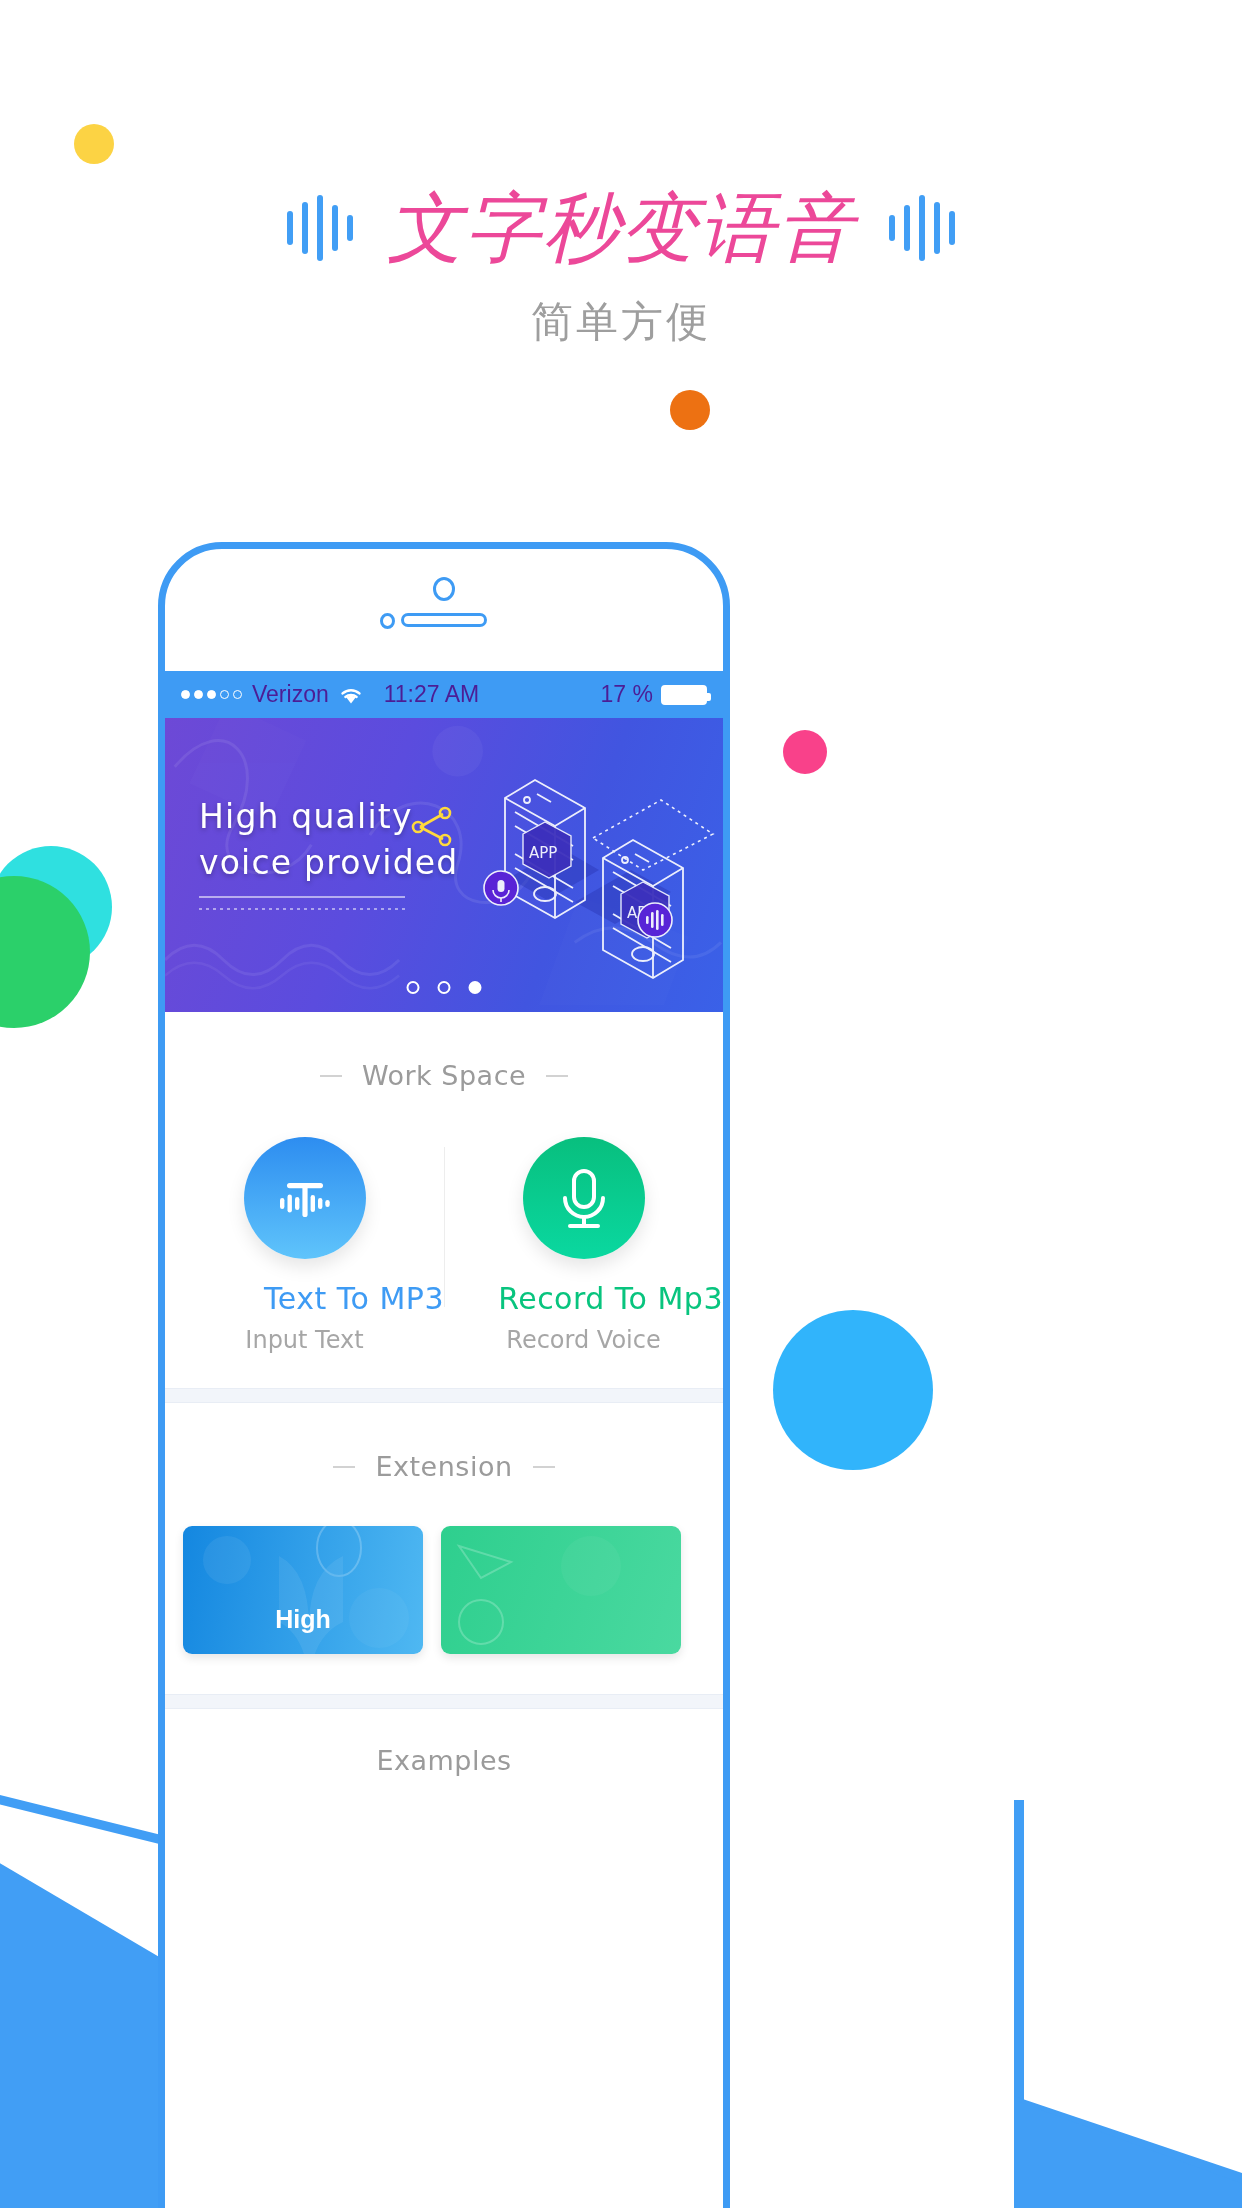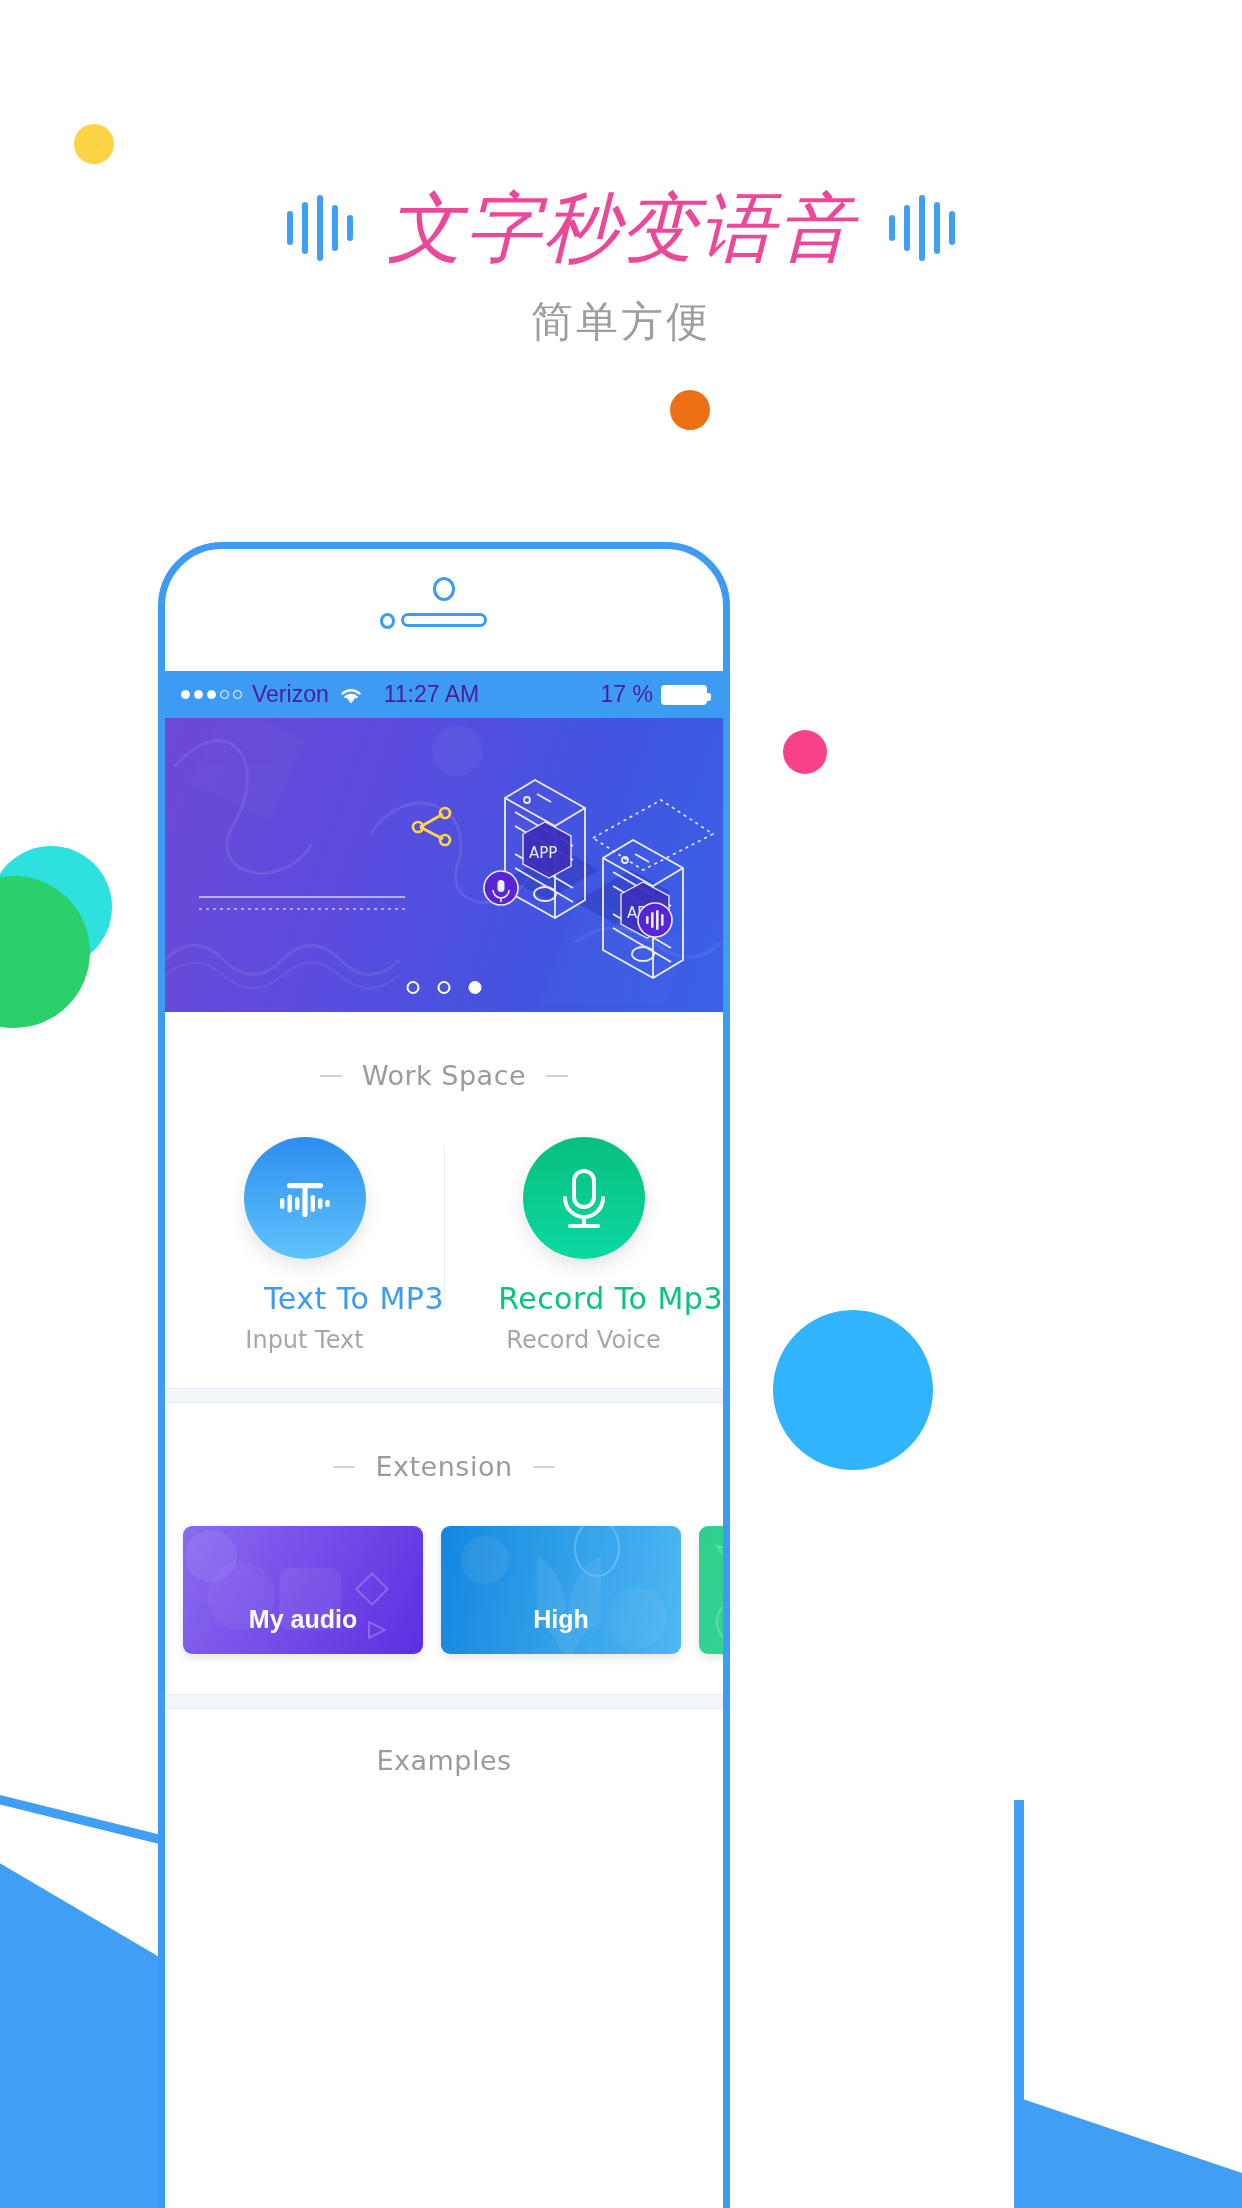--- a/index.html
+++ b/index.html
@@ -242,20 +242,24 @@
       <path d="M10 50 C 60 -10, 110 40, 70 110 C 40 160, 120 180, 150 130" stroke="#fff" stroke-width="3" fill="none" opacity=".5"></path>
       <path d="M210 120 C 250 60, 320 90, 300 150 C 285 195, 350 205, 375 160" stroke="#fff" stroke-width="3" fill="none" opacity=".5"></path>
       <path d="M0 248 q 30 -30 60 0 t 60 0 t 60 0 t 60 0" stroke="#fff" stroke-width="3" fill="none" opacity=".45"></path>
       <path d="M0 264 q 30 -26 60 0 t 60 0 t 60 0 t 60 0" stroke="#fff" stroke-width="2.5" fill="none" opacity=".35"></path>
       <circle cx="300" cy="34" r="26" fill="#fff" opacity=".25"></circle>
       <rect x="40" y="0" width="90" height="90" fill="#fff" opacity=".10" transform="rotate(25 85 45)"></rect>
       <rect x="400" y="200" width="120" height="120" fill="#fff" opacity=".08" transform="rotate(20 460 260)"></rect>
       <path d="M420 230 q 40 -30 80 0 t 70 0" stroke="#fff" stroke-width="3" fill="none" opacity=".4"></path>
     </svg>
 
+    <div class="banner-text">
+      <div>High quality</div>
+      <div>voice provided</div>
+    </div>
     <span class="banner-underline"></span>
     <span class="banner-dashline"></span>
 
     <span class="share-icon">
       <svg width="44" height="46" viewBox="0 0 44 46">
         <line x1="10" y1="25" x2="33" y2="12" stroke="#FFD93D" stroke-width="2.6"></line>
         <line x1="10" y1="25" x2="33" y2="37" stroke="#FFD93D" stroke-width="2.6"></line>
         <circle cx="8" cy="25" r="5" fill="none" stroke="#FFD93D" stroke-width="2.6"></circle>
         <circle cx="35" cy="11" r="5" fill="none" stroke="#FFD93D" stroke-width="2.6"></circle>
         <circle cx="35" cy="38" r="5" fill="none" stroke="#FFD93D" stroke-width="2.6"></circle>
@@ -369,30 +373,20 @@
   <div class="sep"></div>
 
   <div class="section">
     <div class="sec-head">
       <span class="dash"></span>
       <span>Extension</span>
       <span class="dash"></span>
     </div>
 
     <div class="ext-row">
-      <div class="ext-card" style="background:linear-gradient(120deg,#8A6BF0 0%,#5B2FE0 100%)">
-        <svg class="ext-deco" viewBox="0 0 240 128">
-          <circle cx="28" cy="30" r="26" fill="#fff" opacity=".35"></circle>
-          <circle cx="58" cy="70" r="34" fill="#fff" opacity=".22"></circle>
-          <rect x="96" y="42" width="62" height="62" rx="12" fill="#fff" opacity=".3"></rect>
-          <rect x="178" y="52" width="22" height="22" fill="none" stroke="#fff" stroke-width="2" transform="rotate(45 189 63)"></rect>
-          <path d="M186 96 l16 8 l-16 8 z" fill="none" stroke="#fff" stroke-width="2"></path>
-        </svg>
-        <span class="ext-label">My audio</span>
-      </div>
 
       <div class="ext-card" style="background:linear-gradient(100deg,#1487E0 0%,#4FB8F2 100%)">
         <svg class="ext-deco" viewBox="0 0 240 128">
           <circle cx="44" cy="34" r="24" fill="#fff" opacity=".3"></circle>
           <circle cx="196" cy="92" r="30" fill="#fff" opacity=".2"></circle>
           <path d="M96 30 q30 16 30 70 q0 -54 34 -70 l0 66 q-34 16 -34 70 q0 -54 -30 -70 z" fill="#fff" opacity=".35"></path>
           <ellipse cx="156" cy="22" rx="22" ry="28" fill="none" stroke="#fff" stroke-width="2"></ellipse>
         </svg>
         <span class="ext-label">High</span>
       </div>

